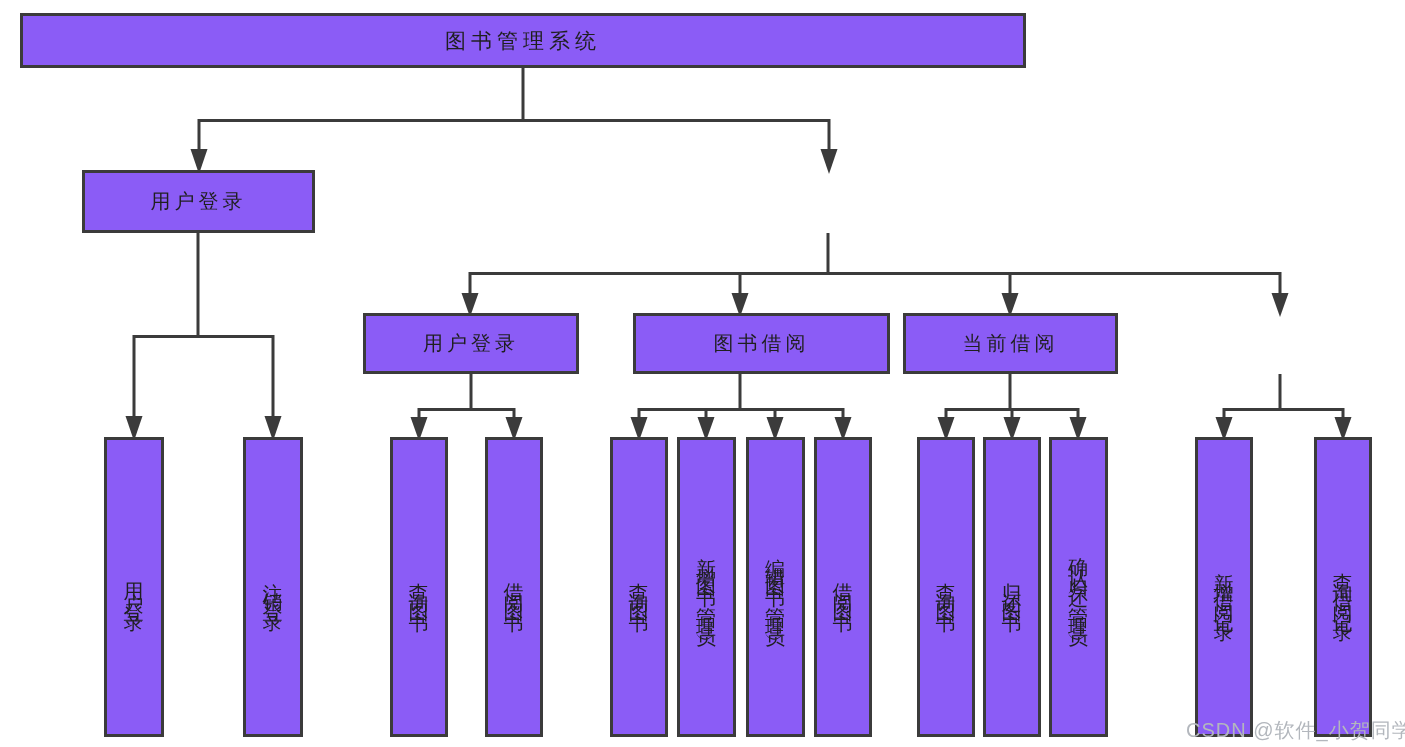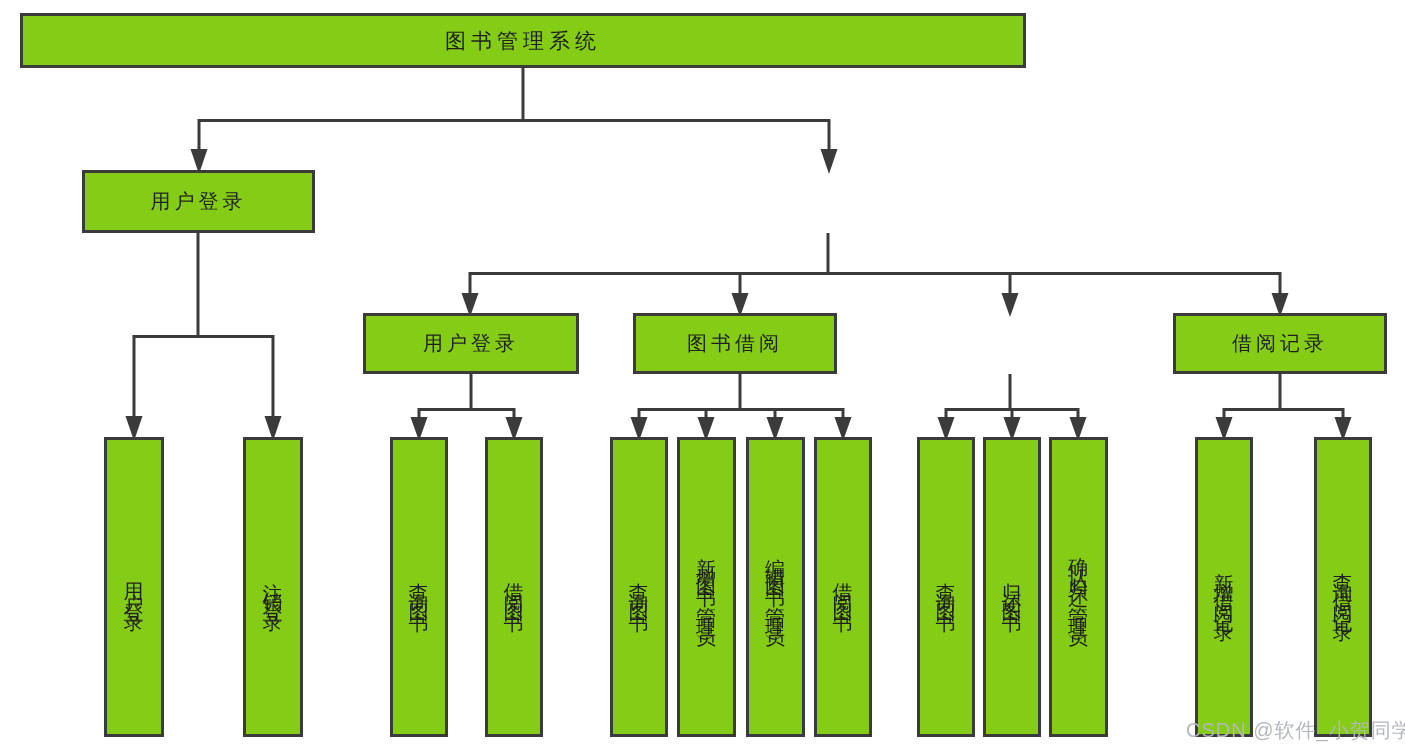--- a/index.html
+++ b/index.html
@@ -18,21 +18,21 @@
   }
   .connector-layer{
     position:absolute;left:0;top:0;width:1405px;height:747px;
     pointer-events:none;
   }
   .connector-layer path{stroke:var(--line);stroke-width:3;fill:none;}
   .connector-layer polygon{fill:var(--line);stroke:none;}
   .box{
     position:absolute;
     box-sizing:border-box;
-    background:#84cc16;
+    background:#8b5cf6;
     border:3px solid var(--line);
     color:var(--text);
     display:flex;align-items:center;justify-content:center;
     text-align:center;
     z-index:2;
   }
   .hbox{font-size:20px;letter-spacing:4px;white-space:nowrap;}
   .rootbox{font-size:21px;letter-spacing:5px;}
   .vbox{
     writing-mode:vertical-rl;
@@ -109,22 +109,22 @@
       <polygon points="1215.5,417 1232.5,417 1224,441"></polygon>
       <polygon points="1334.5,417 1351.5,417 1343,441"></polygon>
     </g>
   </svg>
 
   <div class="box hbox rootbox" style="left:20px;top:13px;width:1006px;height:55px;">图书管理系统</div>
 
   <div class="box hbox" style="left:82px;top:170px;width:233px;height:63px;">用户登录</div>
 
   <div class="box hbox" style="left:363px;top:313px;width:216px;height:61px;">用户登录</div>
-  <div class="box hbox" style="left:633px;top:313px;width:204px;height:61px;text-align:right;">图书借阅</div>
-  <div class="box hbox" style="left:1173px;top:313px;width:214px;height:61px;">借阅记录</div>
+  <div class="box hbox" style="left:633px;top:313px;width:257px;height:61px;text-align:right;">图书借阅</div>
+  <div class="box hbox" style="left:903px;top:313px;width:215px;height:61px;">当前借阅</div>
 
   <div class="box vbox" style="left:104px;top:437px;width:60px;height:300px;">用户登录</div>
   <div class="box vbox" style="left:243px;top:437px;width:60px;height:300px;">注销登录</div>
 
   <div class="box vbox" style="left:390px;top:437px;width:58px;height:300px;">查询图书</div>
   <div class="box vbox" style="left:485px;top:437px;width:58px;height:300px;">借阅图书</div>
 
   <div class="box vbox" style="left:610px;top:437px;width:58px;height:300px;">查询图书</div>
   <div class="box vbox" style="left:677px;top:437px;width:59px;height:300px;">新增图书（管理员）</div>
   <div class="box vbox" style="left:746px;top:437px;width:59px;height:300px;">编辑图书（管理员）</div>

